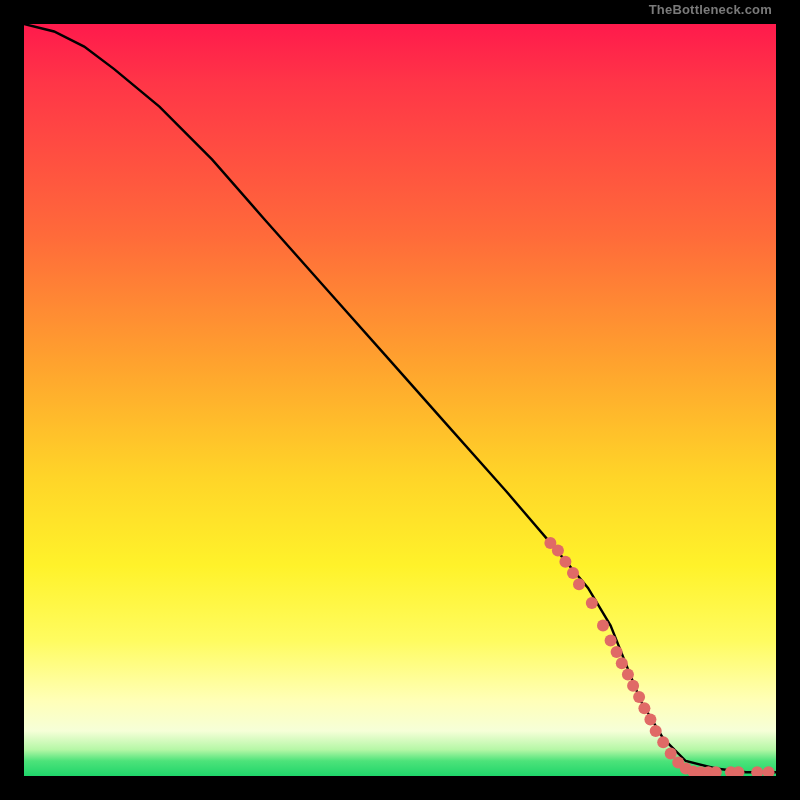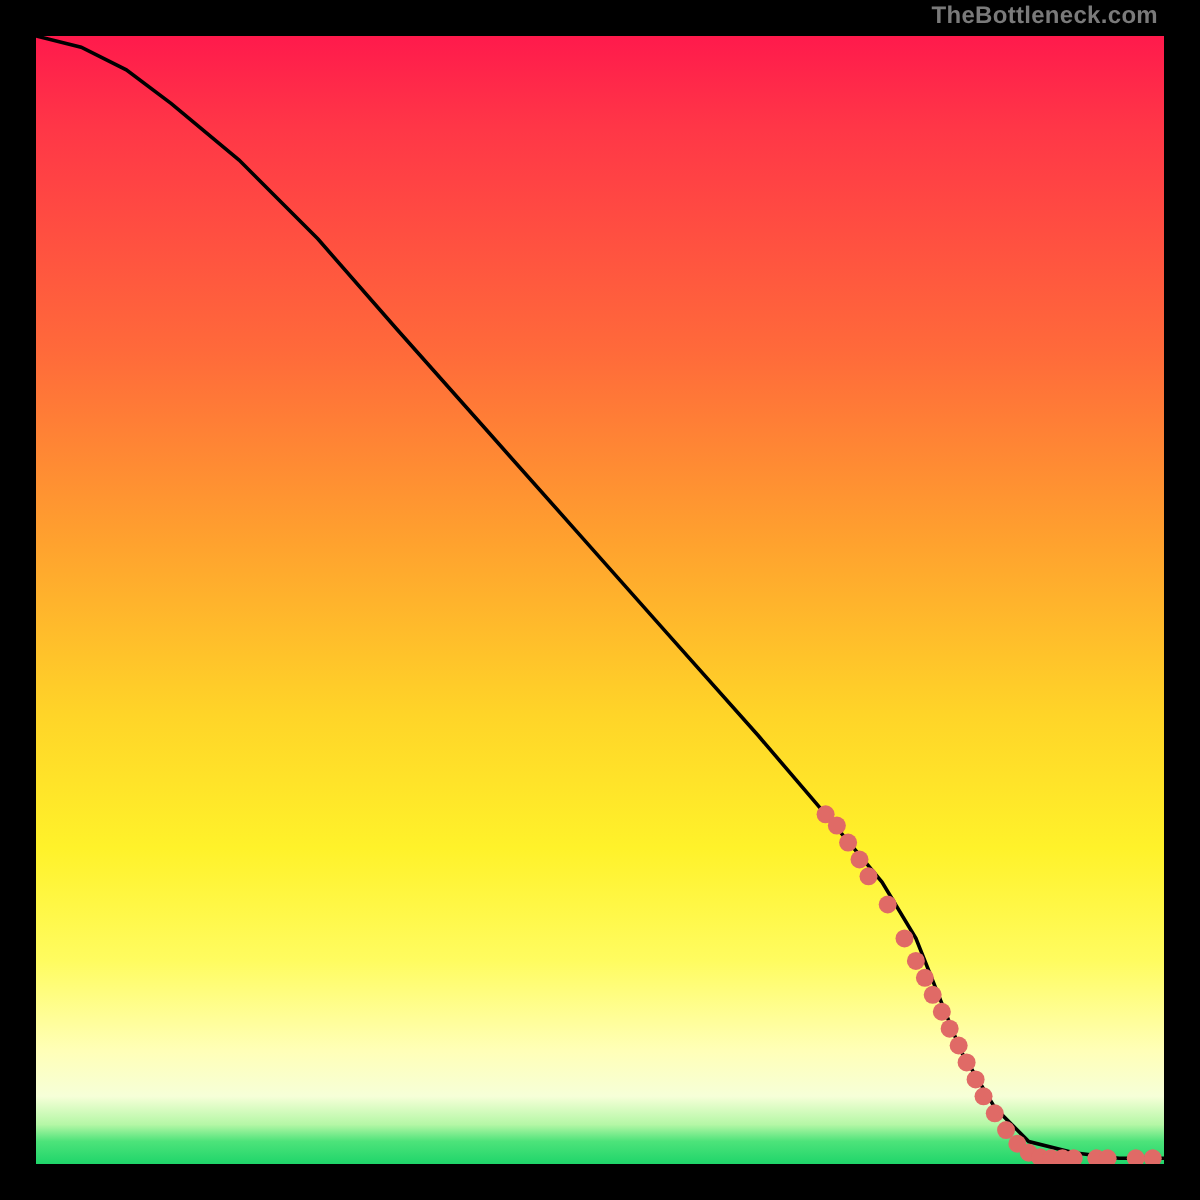--- a/index.html
+++ b/index.html
@@ -17,21 +17,21 @@
     top: 24px;
     width: 752px;
     height: 752px;
     background: #000;
   }
   .watermark {
     position: absolute;
     top: 2px;
     right: 28px;
     color: #7a7a7a;
-    font-size: 16px;
+    font-size: 13px;
     font-weight: 600;
     letter-spacing: 0.2px;
     z-index: 30;
     text-align: right;
   }
   .plot-area {
     position: absolute;
     left: 0;
     top: 0;
     width: 752px;

